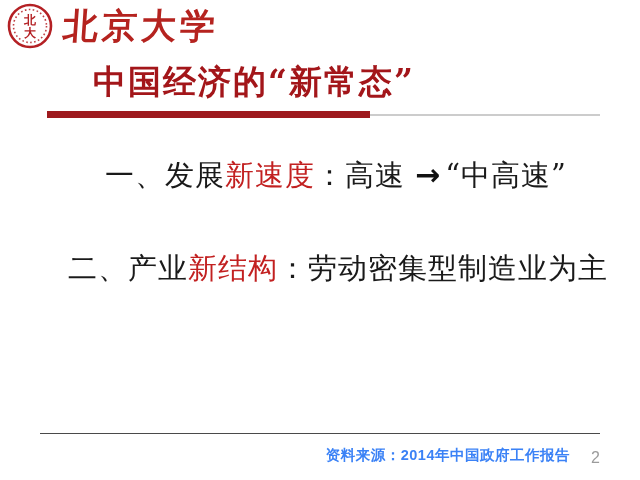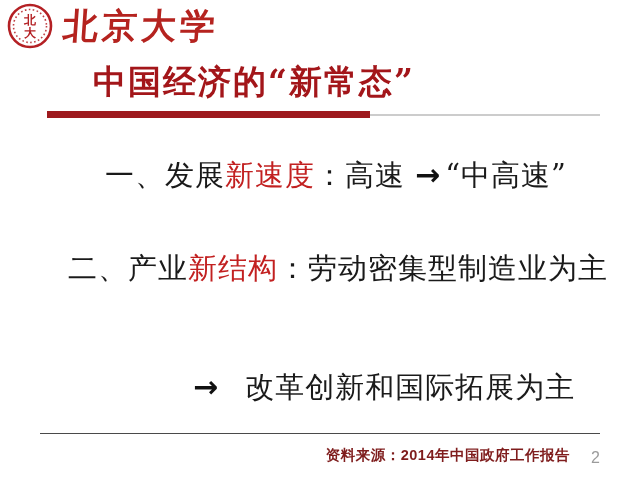--- a/index.html
+++ b/index.html
@@ -39,21 +39,21 @@
   }
   .inline-arrow { margin:0 4px 0 10px; }
   .subline { left:193px; }
   .subline .arrow { margin-right:26px; }
 
   
   .foot-rule { position:absolute; top:433px; left:40px; width:560px; height:1px; background:#4a4a4a; }
   .source {
     position:absolute; top:446px; right:70px;
     font-family:"Liberation Sans","DejaVu Sans",sans-serif;
-    font-size:14.5px; font-weight:600; color:#7f1d1d; letter-spacing:0.5px;
+    font-size:14.5px; font-weight:600; color:#3b82f6; letter-spacing:0.5px;
   }
   .pagenum {
     position:absolute; top:449px; left:591px;
     font-family:"Liberation Sans","DejaVu Sans",sans-serif;
     font-size:16px; color:#9b9b9b;
   }
 </style>
 </head>
 <body>
 
@@ -76,21 +76,18 @@
   </div>
 
   <div class="line" style="top:156px;margin-left:37px;">
     <span>一、</span><span>发展</span><span class="accent">新速度</span><span>：高速</span><span class="arrow inline-arrow">→</span><span>“中高速”</span>
   </div>
 
   <div class="line" style="top:221px;margin-top:28px;">
     <span>二、</span><span>产业</span><span class="accent">新结构</span><span>：劳动密集型制造业为主</span>
   </div>
 
-  <div class="line subline" style="top:368px;">
-    <span class="arrow">→</span><span>改革创新和国际拓展为主</span>
-  </div>
 
   <div class="foot-rule"></div>
   <div class="source">资料来源：2014年中国政府工作报告</div>
   <div class="pagenum">2</div>
 
 </div>
 
 </body></html>

